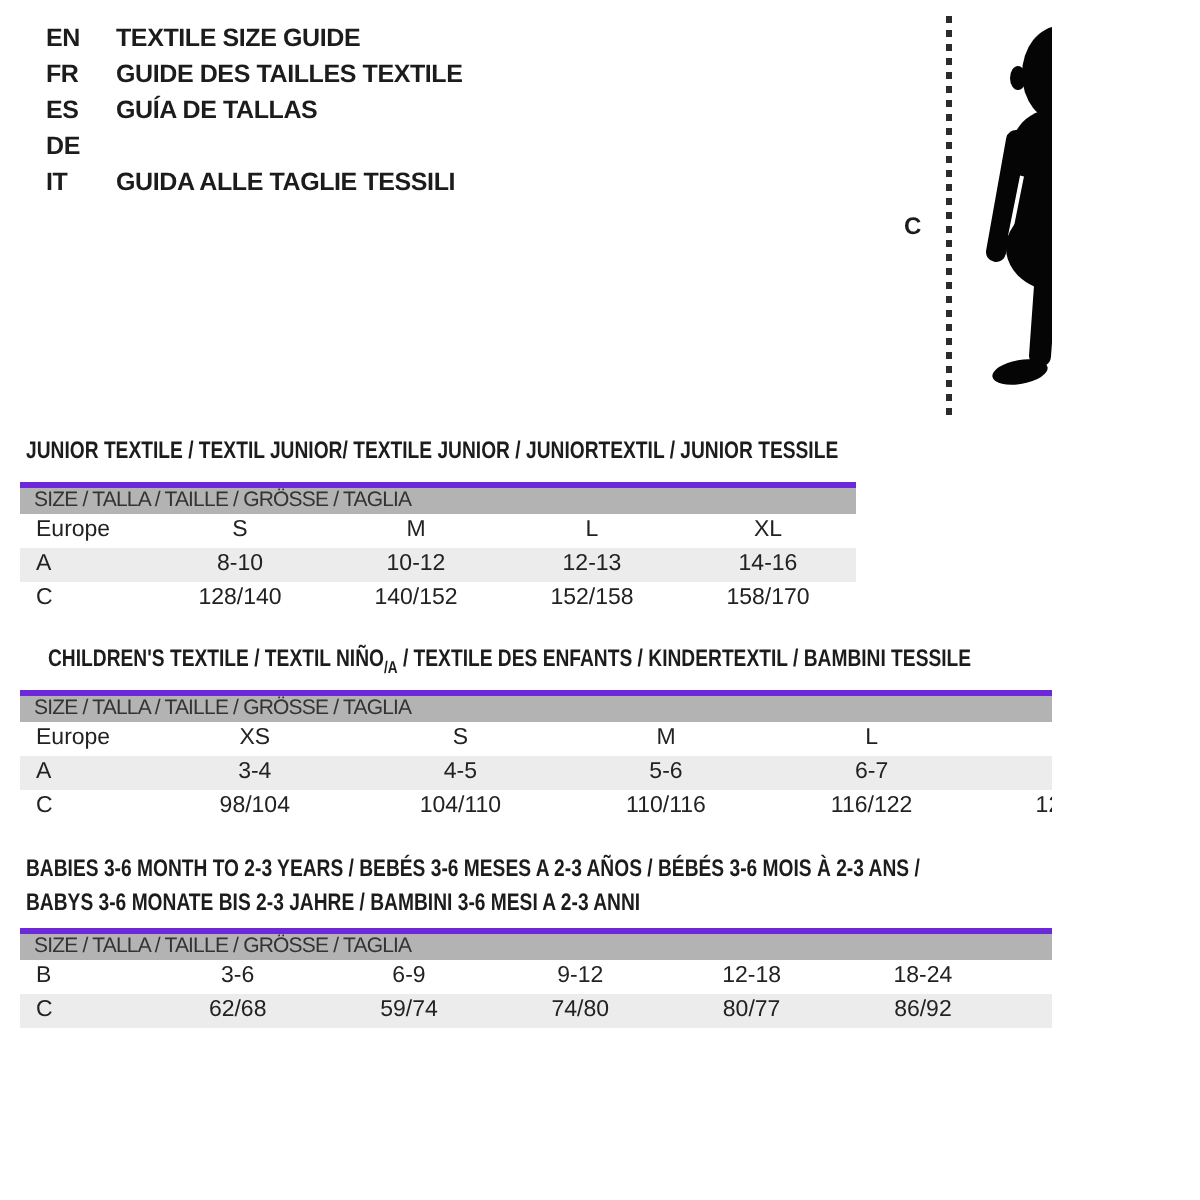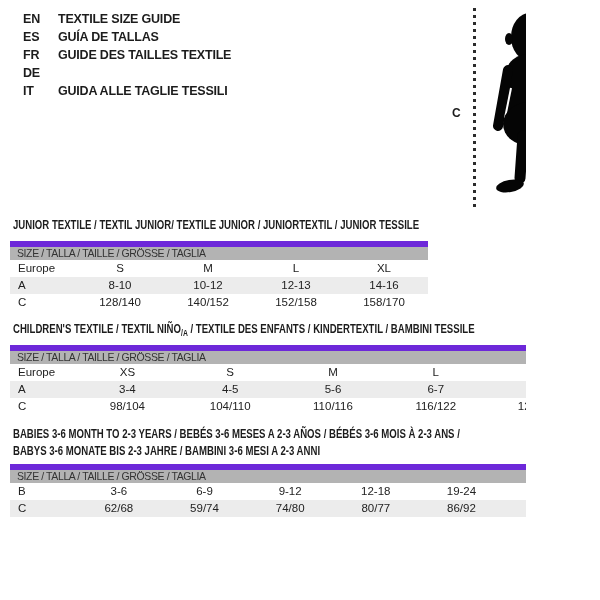--- a/index.html
+++ b/index.html
@@ -20,54 +20,54 @@
   .baby{position:absolute;left:483px;top:6px;width:95px;height:210px;fill:var(--silhouette,#050505);}
   .baby .limb{stroke:var(--silhouette,#050505);stroke-linecap:round;fill:none;}
   .baby .wht{fill:#fff;}
   .baby .whtline{stroke:#fff;fill:none;}
   
   .tbl-title{position:absolute;left:13px;font-weight:bold;font-size:12px;line-height:17px;white-space:nowrap;}
   .tbl-title .ln{display:inline-block;transform:scaleX(0.8);transform-origin:0 50%;}
   .tbl-title sub{font-size:8.5px;}
   .tbl{position:absolute;border-collapse:collapse;table-layout:fixed;font-size:11.5px;}
   .tbl th.bar{
-    background:var(--size-bar-bg,#b3b3b3);border-top:6px solid #6d28d9;height:13px;
+    background:var(--size-bar-bg,#b3b3b3);border-top:3px solid #6d28d9;height:13px;
     font-weight:normal;text-align:left;padding:0 0 0 7px;font-size:10.5px;
     letter-spacing:-0.4px;color:#333;line-height:13px;white-space:nowrap;
   }
   .tbl td{height:17px;line-height:17px;padding:0;text-align:center;color:#222;white-space:nowrap;}
   .tbl td.rl{text-align:left;padding-left:8px;}
   .tbl tr.stripe td{background:var(--row-stripe-bg,#ececec);}
   .labelcol{width:66px;}
   .t1{left:10px;top:241px;width:418px;}
   .t2{left:10px;top:345px;width:580px;}
   .t3{left:10px;top:464px;width:580px;}
   .t1-title{top:217px;}
-  .t2-title{top:321px;}
+  .t2-title{top:321px;margin-left:11px;}
   .t3-title{top:426px;}
   
   .footnotes{position:absolute;left:20px;top:537px;font-weight:bold;font-size:11px;line-height:17.3px;letter-spacing:-0.1px;white-space:nowrap;}
 </style>
 </head>
 <body>
 
 <div class="canvas">
 
   <div class="legend">
     <div class="legend-row">
       <span class="code">EN</span>
       <span class="lbl">TEXTILE SIZE GUIDE</span>
     </div>
     <div class="legend-row">
+      <span class="code">FR</span>
+      <span class="lbl">GUIDE DES TAILLES TEXTILE</span>
+    </div>
+    <div class="legend-row">
       <span class="code">ES</span>
       <span class="lbl">GUÍA DE TALLAS</span>
-    </div>
-    <div class="legend-row">
-      <span class="code">FR</span>
-      <span class="lbl">GUIDE DES TAILLES TEXTILE</span>
     </div>
     <div class="legend-row">
       <span class="code">DE</span>
     </div>
     <div class="legend-row">
       <span class="code">IT</span>
       <span class="lbl">GUIDA ALLE TAGLIE TESSILI</span>
     </div>
   </div>
 
@@ -188,21 +188,21 @@
     <tbody>
         <tr>
           <th class="bar" colspan="7">SIZE / TALLA / TAILLE / GRÖSSE / TAGLIA</th>
         </tr>
     <tr>
       <td class="rl">B</td>
       <td>3-6</td>
       <td>6-9</td>
       <td>9-12</td>
       <td>12-18</td>
-      <td>19-24</td>
+      <td>18-24</td>
       <td>24-19</td>
     </tr>
     <tr class="stripe">
       <td class="rl">C</td>
       <td>62/68</td>
       <td>59/74</td>
       <td>74/80</td>
       <td>80/77</td>
       <td>86/92</td>
       <td>92/98</td>

